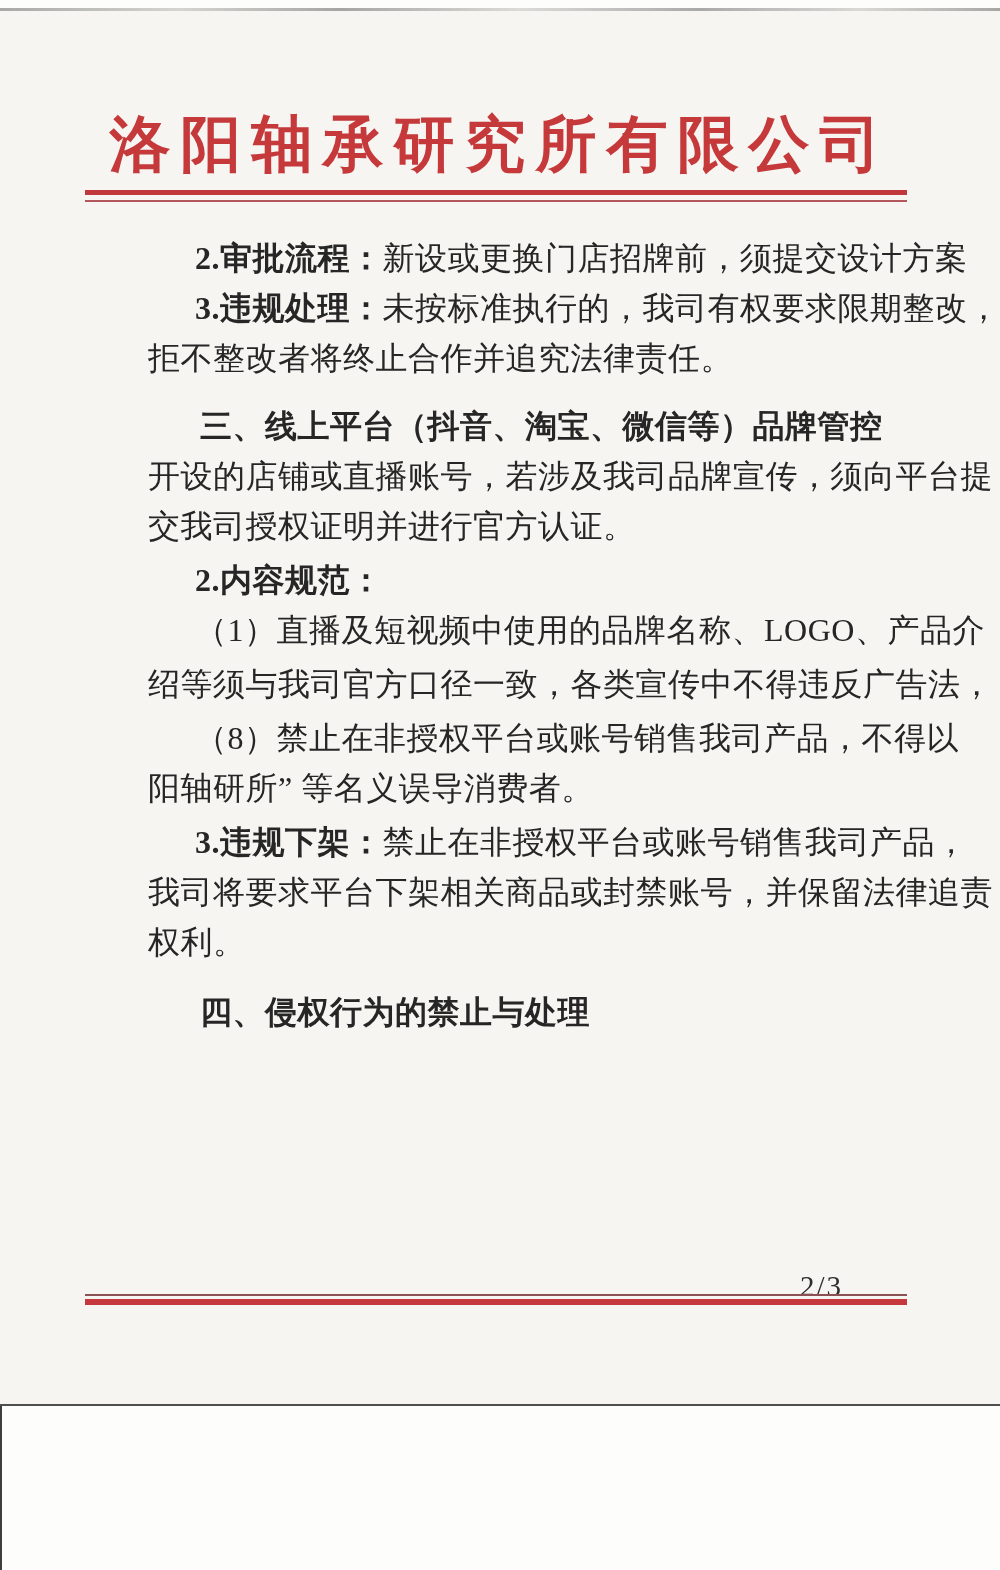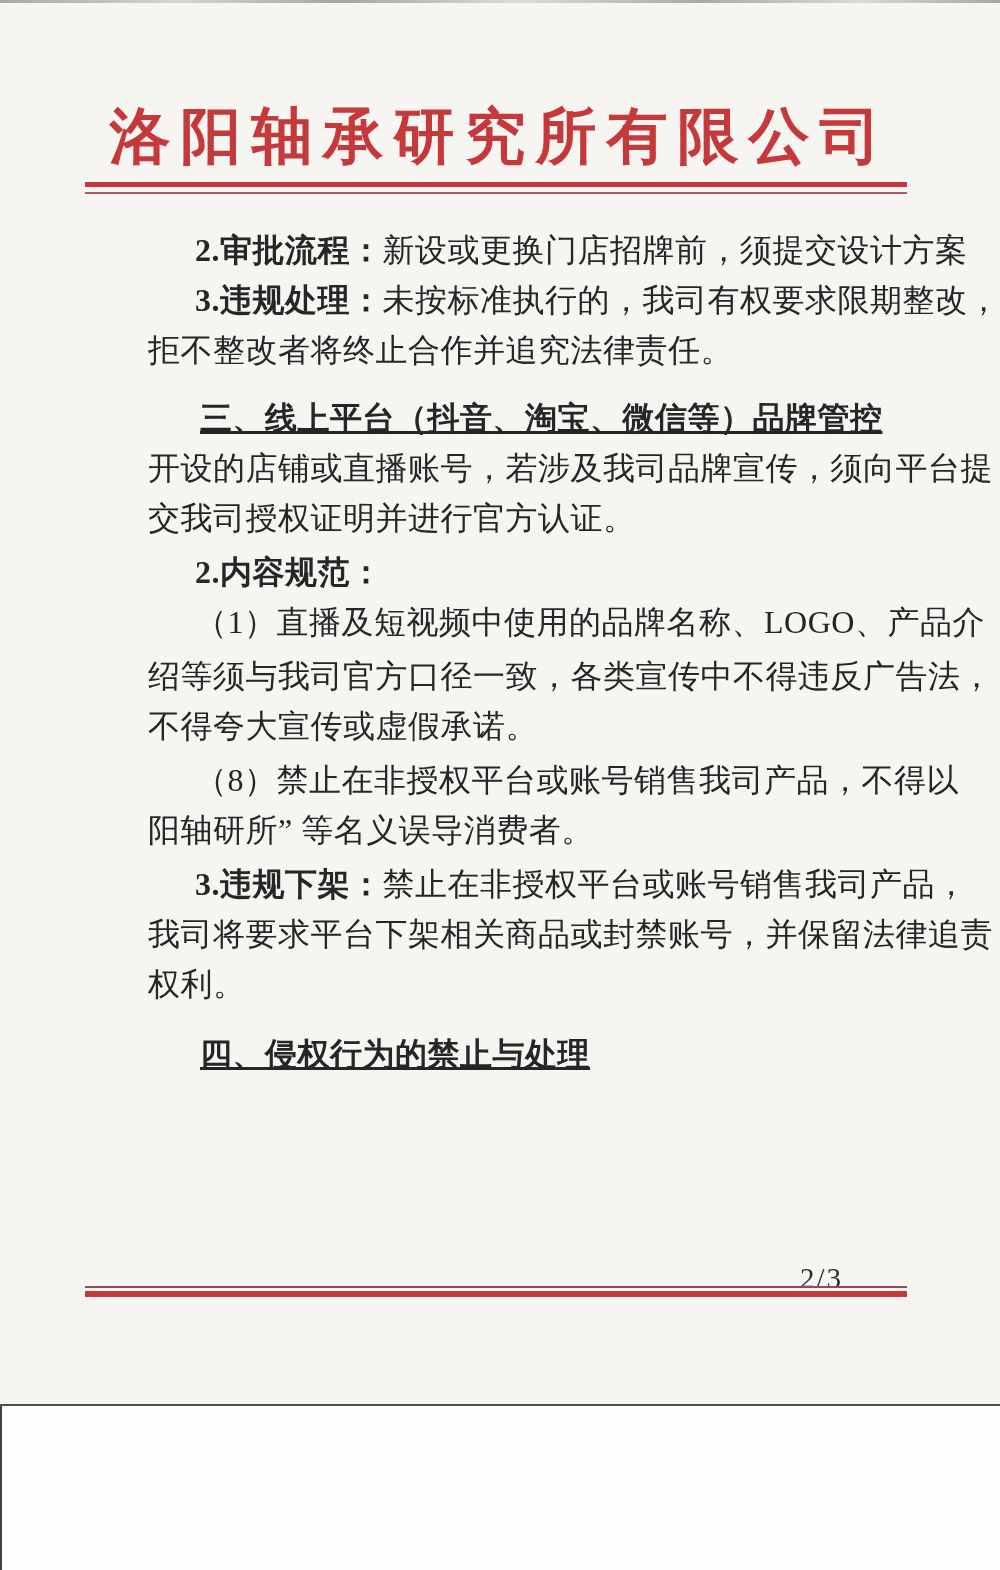--- a/index.html
+++ b/index.html
@@ -3,21 +3,21 @@
 <meta charset="utf-8">
 <style>
   * { margin: 0; padding: 0; box-sizing: border-box; }
   html, body {
     width: 1000px; height: 1570px;
     font-family: "Liberation Serif", serif;
     background: #fdfdfc;
   }
   
   .scan-page {
-    position: absolute; left: 0; top: 0;
+    position: absolute; left: 0; top: 8px;
     width: 1000px; height: 1404px;
     background: #f6f5f2;
     overflow: hidden;
   }
   .top-edge-artifact {
     position: absolute; left: 0; top: 0;
     width: 1000px; height: 3px;
     background: linear-gradient(90deg,#8e8e8c 0%,#c9c9c6 18%,#8a8a88 34%,#d2d2cf 52%,#909090 70%,#cfcfcc 86%,#8c8c8a 100%);
     opacity: .75;
   }
@@ -45,21 +45,21 @@
     color: #262626;
     font-size: 32px;
   }
   .line {
     height: 50px; line-height: 50px;
     white-space: nowrap;
     letter-spacing: 0.5px;
   }
   .line .bold { font-weight: 700; }
   .indent-p { padding-left: 47px; }   
-  .indent-h { padding-left: 52px; text-decoration: underline; }   
+  .indent-h { padding-left: 52px; }   
   .indent-q { padding-left: 5px; }    
   .indent-c { padding-left: 0; }      
   .gap-xs { margin-top: 4px; }
   .gap-md { margin-top: 18px; }
   .gap-lg { margin-top: 20px; }
   
   .page-number {
     position: absolute; left: 800px; top: 1262px;
     font-size: 29px; color: #2e2e2e; letter-spacing: 2px;
   }
@@ -100,21 +100,20 @@
   <main class="doc-body" id="doc-body">
       <div class="line indent-p"><span class="bold">2.审批流程：</span><span>新设或更换门店招牌前，须提交设计方案</span></div>
       <div class="line indent-p"><span class="bold">3.违规处理：</span><span>未按标准执行的，我司有权要求限期整改，</span></div>
       <div class="line indent-c"><span>拒不整改者将终止合作并追究法律责任。</span></div>
       <div class="line indent-h gap-md"><span class="bold">三、线上平台（抖音、淘宝、微信等）品牌管控</span></div>
       <div class="line indent-c"><span>开设的店铺或直播账号，若涉及我司品牌宣传，须向平台提</span></div>
       <div class="line indent-c"><span>交我司授权证明并进行官方认证。</span></div>
       <div class="line indent-p gap-xs"><span class="bold">2.内容规范：</span></div>
       <div class="line indent-p"><span>（1）直播及短视频中使用的品牌名称、LOGO、产品介</span></div>
       <div class="line indent-c gap-xs"><span>绍等须与我司官方口径一致，各类宣传中不得违反广告法，</span></div>
-      <div class="line indent-c"><span>不得夸大宣传或虚假承诺。</span></div>
       <div class="line indent-p gap-xs"><span>（8）禁止在非授权平台或账号销售我司产品，不得以</span></div>
       <div class="line indent-c"><span>阳轴研所” 等名义误导消费者。</span></div>
       <div class="line indent-p gap-xs"><span class="bold">3.违规下架：</span><span>禁止在非授权平台或账号销售我司产品，</span></div>
       <div class="line indent-c"><span>我司将要求平台下架相关商品或封禁账号，并保留法律追责</span></div>
       <div class="line indent-c"><span>权利。</span></div>
       <div class="line indent-h gap-lg"><span class="bold">四、侵权行为的禁止与处理</span></div>
     </main>
 
   <div class="page-number">2/3</div>
   <div class="footer-rule-thin"></div>

